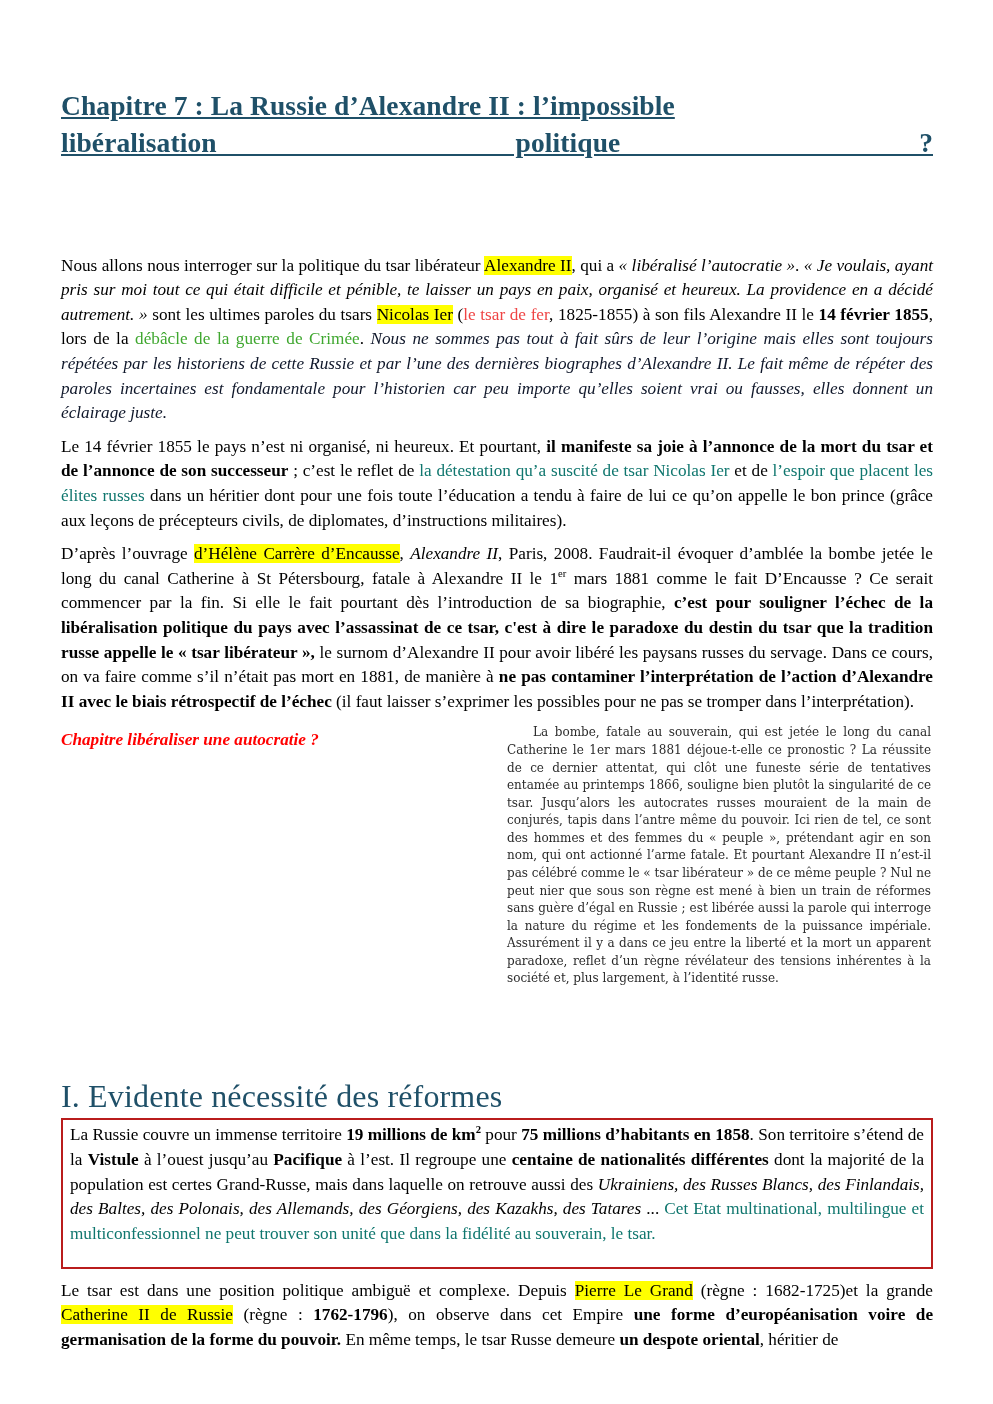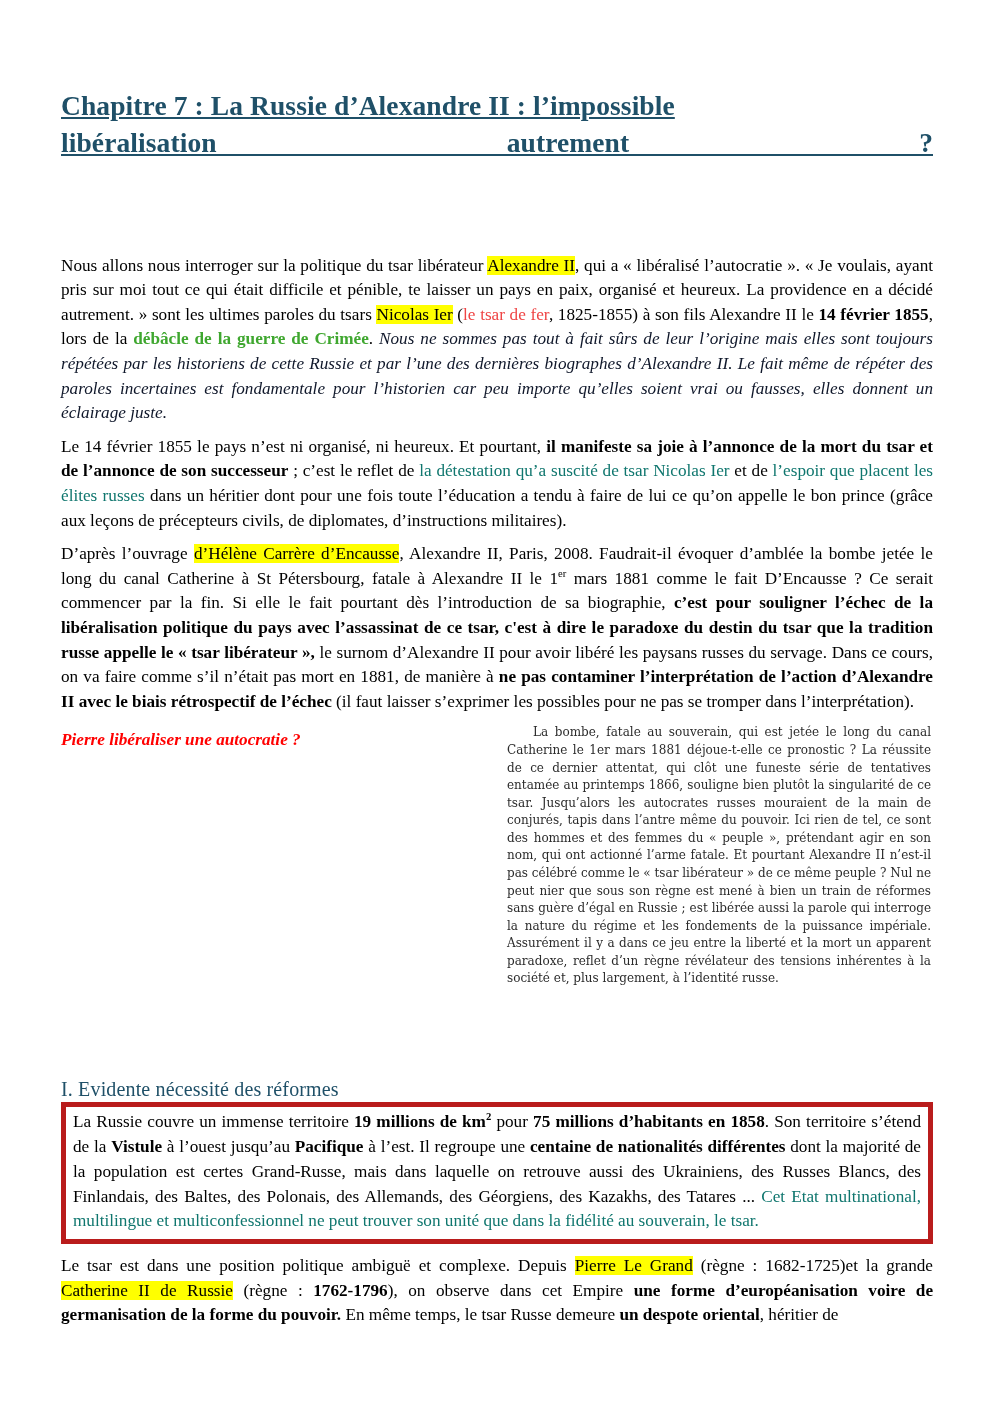--- a/index.html
+++ b/index.html
@@ -52,25 +52,25 @@
   
   p.body {
     font-size: 17.2px;
     line-height: 1.43;
     text-align: justify;
     text-justify: inter-word;
     margin: 0 0 9px 0;
     hyphens: none;
   }
   .b { font-weight: bold; }
-  .i { }
+  .i { font-style: italic; }
   .u { }
   .hl { background-color: #FFFF00; }
   .red { color: #0f766e; }
-  .green { color: #3FA72F; font-weight: bold; }
+  .green { color: #3FA72F; font-weight: normal; }
   .magenta { color: #ef4444; }
   .blueit {
     color: #0f172a;
     font-style: italic;
   }
   sup { font-size: 0.62em; vertical-align: super; line-height: 0; }
 
   
   .question {
     color: #FF0000;
@@ -99,40 +99,40 @@
     line-height: 1.465;
     color: #2b2b2b;
     text-align: justify;
     text-justify: inter-word;
     text-indent: 26px;
     hyphens: none;
   }
 
   
   h1.sec {
-    font-size: 20px;
+    font-size: 32px;
     font-weight: normal;
     color: #1F5068;
     margin: 18px 0 0 0;
     line-height: 1.3;
     letter-spacing: 0.15px;
   }
   h2.sub {
     font-size: 21.5px;
     font-weight: normal;
     color: #1F5068;
     margin: 21px 0 9px 0;
     line-height: 1.3;
     letter-spacing: 0.1px;
   }
 
   
   .boxed {
-    border: 5px solid #b91c1c;
-    padding: 3px 7px 5px 7px;
+    border: 2px solid #b91c1c;
+    padding: 3px 7px 20px 7px;
     box-sizing: border-box;
     margin: 0 0 10px 0;
   }
   .boxed p {
     font-size: 17.2px;
     line-height: 1.44;
     text-align: justify;
     text-justify: inter-word;
     margin: 0;
   }
@@ -140,33 +140,33 @@
   .tail-para {
     margin-top: 13px;
   }
 </style>
 </head>
 <body>
 
 <div class="page">
   <div class="content">
 
-    <h1 class="doc-title"><span>Chapitre 7 : La Russie d’Alexandre II : l’impossible</span><br><span>libéralisation autrement ? </span></h1>
+    <h1 class="doc-title"><span>Chapitre 7 : La Russie d’Alexandre II : l’impossible</span><br><span>libéralisation politique ? </span></h1>
 
     <div style="height:52px"></div>
 
     <p class="body"><span>Nous allons nous interroger sur la politique du tsar libérateur </span><span class="hl">Alexandre II</span><span>, qui a </span><span class="i">« libéralisé l’autocratie »</span><span>. </span><span class="i">« Je voulais, ayant pris sur moi tout ce qui était difficile et pénible, te laisser un pays en paix, organisé et heureux. La providence en a décidé autrement. »</span><span> sont les ultimes paroles du tsars </span><span class="hl">Nicolas Ier</span><span> (</span><span class="magenta">le tsar de fer</span><span>, 1825-1855) à son fils Alexandre II le </span><span class="b u">14 février 1855</span><span>, lors de la </span><span class="green">débâcle de la guerre de Crimée</span><span>. </span><span class="blueit">Nous ne sommes pas tout à fait sûrs de leur l’origine mais elles sont toujours répétées par les historiens de cette Russie et par l’une des dernières biographes d’Alexandre II. Le fait même de répéter des paroles incertaines est fondamentale pour l’historien car peu importe qu’elles soient vrai ou fausses, elles donnent un éclairage juste.</span></p>
 
     <p class="body"><span>Le 14 février 1855 </span><span class="u">le pays n’est ni organisé, ni heureux</span><span>. Et pourtant, </span><span class="b">il manifeste sa joie à l’annonce de la mort du tsar et de l’annonce de son successeur</span><span> ; c’est le reflet de </span><span class="red">la détestation qu’a suscité de tsar Nicolas Ier</span><span> et de </span><span class="red">l’espoir que placent les élites russes</span><span> dans un héritier dont pour une fois toute l’éducation a tendu à faire de lui ce qu’on appelle </span><span class="u">le bon prince</span><span> (grâce aux leçons de précepteurs civils, de diplomates, d’instructions militaires).</span></p>
 
     <p class="body"><span>D’après l’ouvrage </span><span class="hl">d’Hélène Carrère d’Encausse</span><span>, </span><span class="i">Alexandre II</span><span>, Paris, 2008. Faudrait-il évoquer d’amblée la bombe jetée le long du canal Catherine à St Pétersbourg, fatale à Alexandre II le 1</span><sup>er</sup><span> mars 1881 comme le fait D’Encausse ? Ce serait commencer par la fin. Si elle le fait pourtant dès l’introduction de sa biographie, </span><span class="b">c’est pour souligner l’échec de la libéralisation politique du pays avec l’assassinat de ce tsar, c'est à dire le paradoxe du destin du tsar que la tradition russe appelle le « tsar libérateur »,</span><span> le surnom d’Alexandre II pour avoir </span><span class="u">libéré les paysans russes du servage</span><span>. Dans ce cours, on va faire comme s’il n’était pas mort en 1881, de manière à </span><span class="b">ne pas contaminer l’interprétation de l’action d’Alexandre II avec le biais rétrospectif de l’échec</span><span> (il faut laisser s’exprimer les possibles pour ne pas se tromper dans l’interprétation).</span></p>
 
     <div class="mid-block">
       <div class="left-col">
-        <p class="question">Pierre libéraliser une autocratie ?</p>
+        <p class="question">Chapitre libéraliser une autocratie ?</p>
       </div>
       <div class="scan-excerpt">La bombe, fatale au souverain, qui est jetée le long du canal Catherine le 1er mars 1881 déjoue-t-elle ce pronostic ? La réussite de ce dernier attentat, qui clôt une funeste série de tentatives entamée au printemps 1866, souligne bien plutôt la singularité de ce tsar. Jusqu’alors les autocrates russes mouraient de la main de conjurés, tapis dans l’antre même du pouvoir. Ici rien de tel, ce sont des hommes et des femmes du « peuple », prétendant agir en son nom, qui ont actionné l’arme fatale. Et pourtant Alexandre II n’est-il pas célébré comme le « tsar libérateur » de ce même peuple ? Nul ne peut nier que sous son règne est mené à bien un train de réformes sans guère d’égal en Russie ; est libérée aussi la parole qui interroge la nature du régime et les fondements de la puissance impériale. Assurément il y a dans ce jeu entre la liberté et la mort un apparent paradoxe, reflet d’un règne révélateur des tensions inhérentes à la société et, plus largement, à l’identité russe.</div>
     </div>
 
     <h1 class="sec">I. Evidente nécessité des réformes</h1>
 
     <div class="boxed">
       <p><span>La Russie couvre un immense territoire </span><span class="b">19 millions de km</span><sup class="b">2</sup><span> pour </span><span class="b">75 millions d’habitants en 1858</span><span>. Son territoire s’étend de la </span><span class="b">Vistule</span><span> à l’ouest jusqu’au </span><span class="b">Pacifique</span><span> à l’est. Il regroupe une </span><span class="b">centaine de nationalités différentes</span><span> dont la majorité de la population est certes Grand-Russe, mais dans laquelle on retrouve aussi des </span><span class="i">Ukrainiens, des Russes Blancs, des Finlandais, des Baltes, des Polonais, des Allemands, des Géorgiens, des Kazakhs, des Tatares</span><span> ... </span><span class="red">Cet Etat multinational, multilingue et multiconfessionnel ne peut trouver son unité que dans la fidélité au souverain, le tsar.</span></p>
     </div>
 

